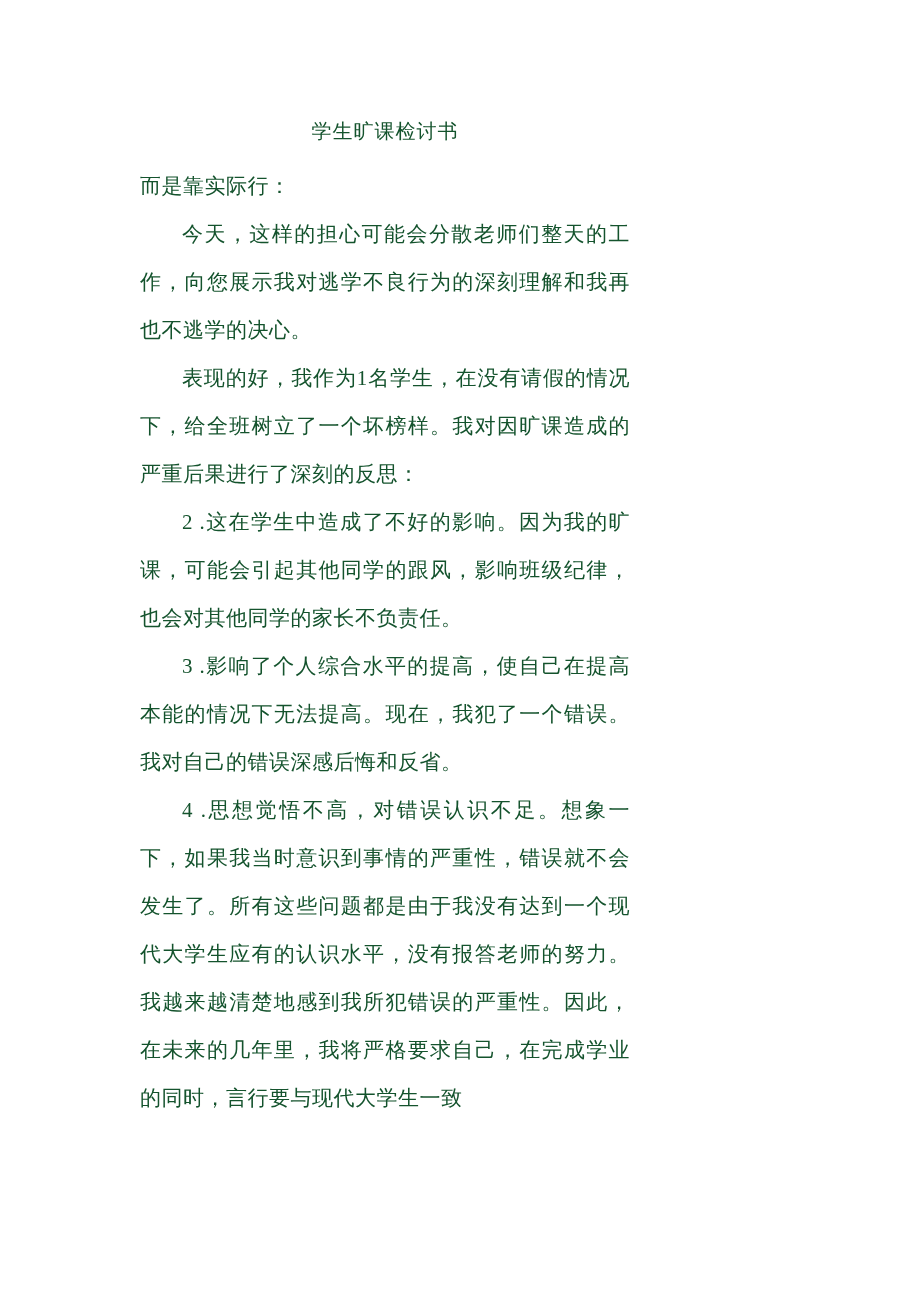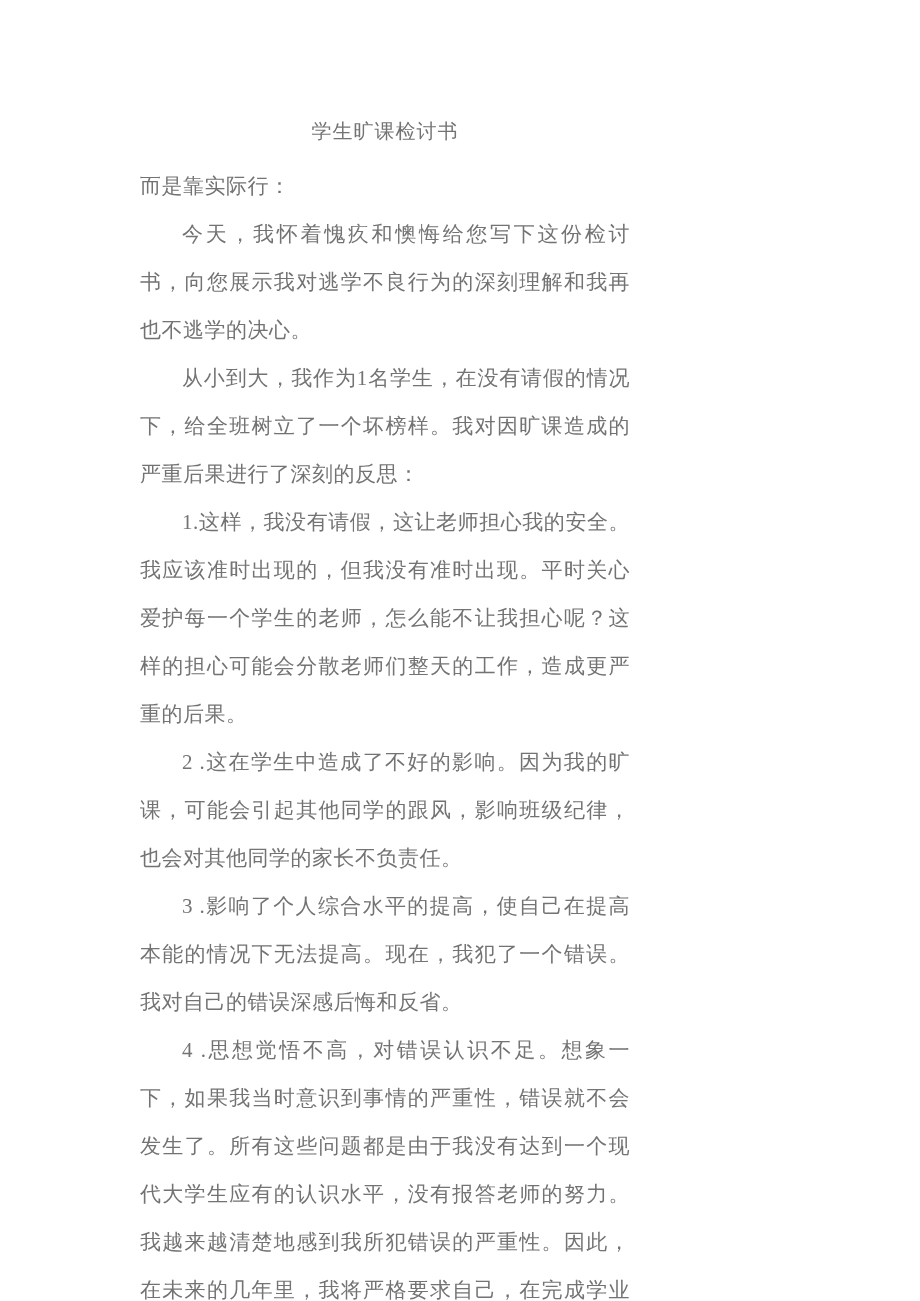--- a/index.html
+++ b/index.html
@@ -8,21 +8,21 @@
     padding: 0;
     background: #ffffff;
   }
   .page {
     position: relative;
     width: 764px;
     height: 1301px;
     background: #ffffff;
     padding: 107px 134px 0 140px;
     font-family: "Liberation Serif", "DejaVu Serif", serif;
-    color: #737373;
+    color: #14532d;
     overflow: hidden;
   }
   .doc-title {
     font-size: 20px;
     font-weight: normal;
     line-height: 48px;
     text-align: center;
     margin: 0 0 7px 0;
     letter-spacing: 1px;
   }
@@ -44,25 +44,24 @@
 </head>
 <body>
 
 <div class="page">
   <h1 class="doc-title">学生旷课检讨书</h1>
 
   <div class="doc-body">
     <p class="salutation">而是靠实际行：</p>
 
 
-    <p class="indent">今天，我怀着愧疚和懊悔给您写下这份检讨书，向您展示我对逃学不良行为的深刻理解和我再也不逃学的决心。</p>
+    <p class="indent">今天，这样的担心可能会分散老师们整天的工作，向您展示我对逃学不良行为的深刻理解和我再也不逃学的决心。</p>
 
-    <p class="indent">从小到大，我作为1名学生，在没有请假的情况下，给全班树立了一个坏榜样。我对因旷课造成的严重后果进行了深刻的反思：</p>
+    <p class="indent">表现的好，我作为1名学生，在没有请假的情况下，给全班树立了一个坏榜样。我对因旷课造成的严重后果进行了深刻的反思：</p>
 
-    <p class="indent">1.这样，我没有请假，这让老师担心我的安全。我应该准时出现的，但我没有准时出现。平时关心爱护每一个学生的老师，怎么能不让我担心呢？这样的担心可能会分散老师们整天的工作，造成更严重的后果。</p>
 
     <p class="indent">2 .这在学生中造成了不好的影响。因为我的旷课，可能会引起其他同学的跟风，影响班级纪律，也会对其他同学的家长不负责任。</p>
 
     <p class="indent">3 .影响了个人综合水平的提高，使自己在提高本能的情况下无法提高。现在，我犯了一个错误。我对自己的错误深感后悔和反省。</p>
 
     <p class="indent">4 .思想觉悟不高，对错误认识不足。想象一下，如果我当时意识到事情的严重性，错误就不会发生了。所有这些问题都是由于我没有达到一个现代大学生应有的认识水平，没有报答老师的努力。我越来越清楚地感到我所犯错误的严重性。因此，在未来的几年里，我将严格要求自己，在完成学业的同时，言行要与现代大学生一致</p>
 
   </div>
 </div>
 

